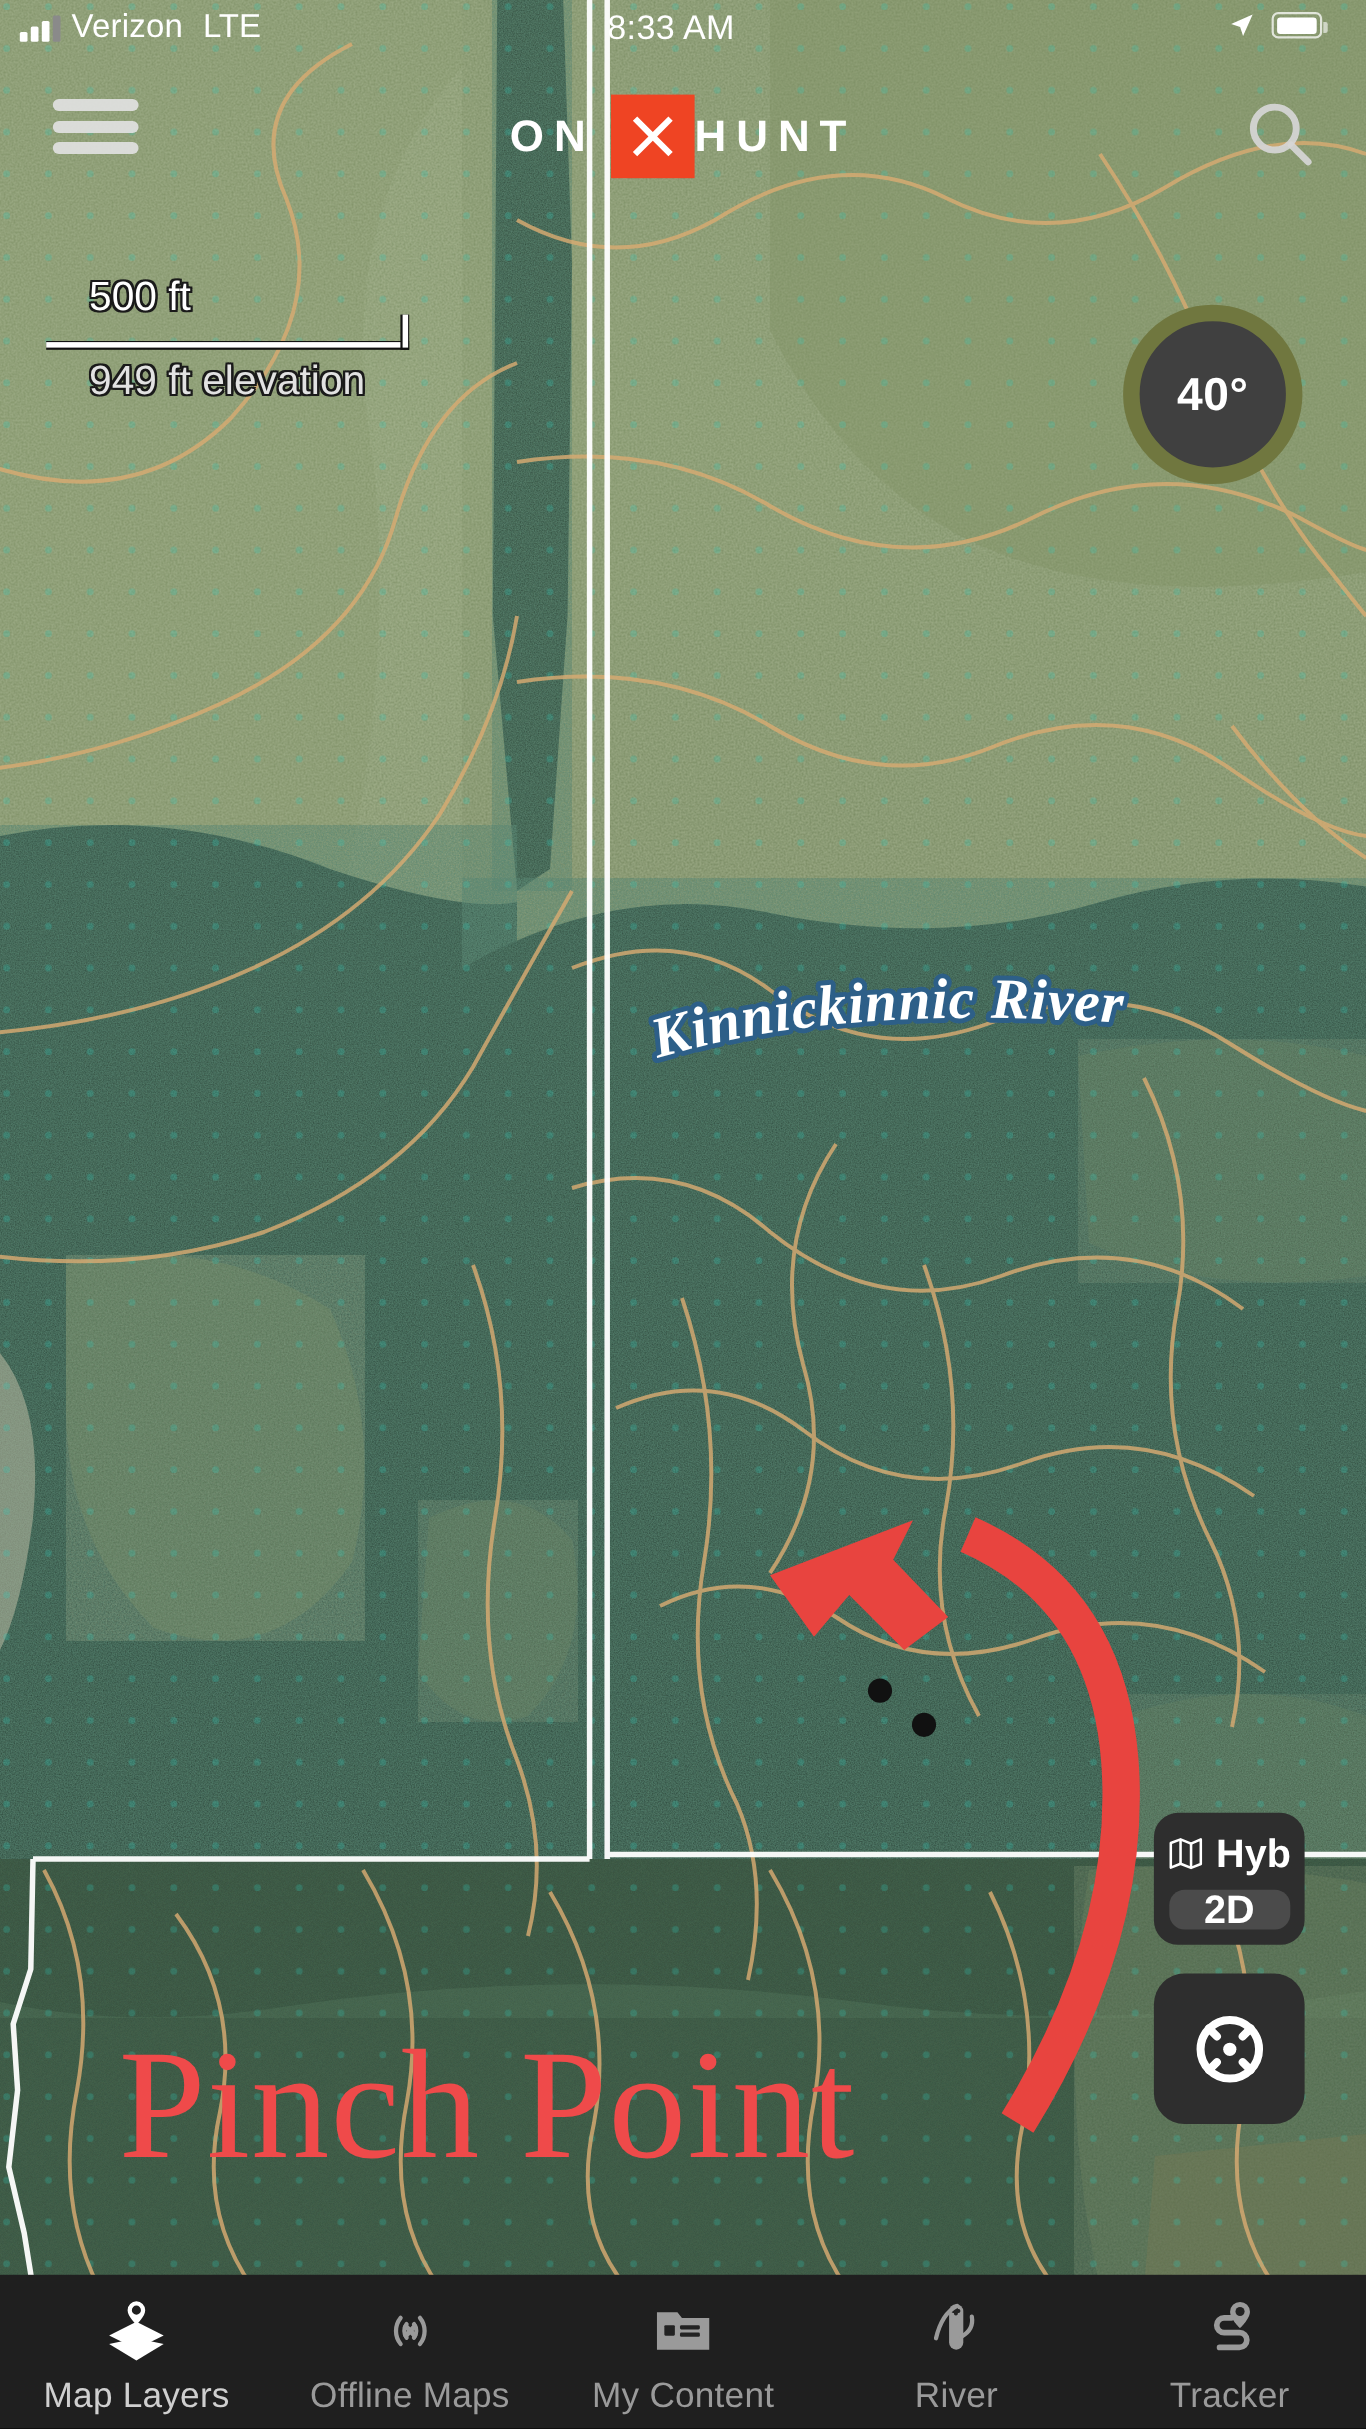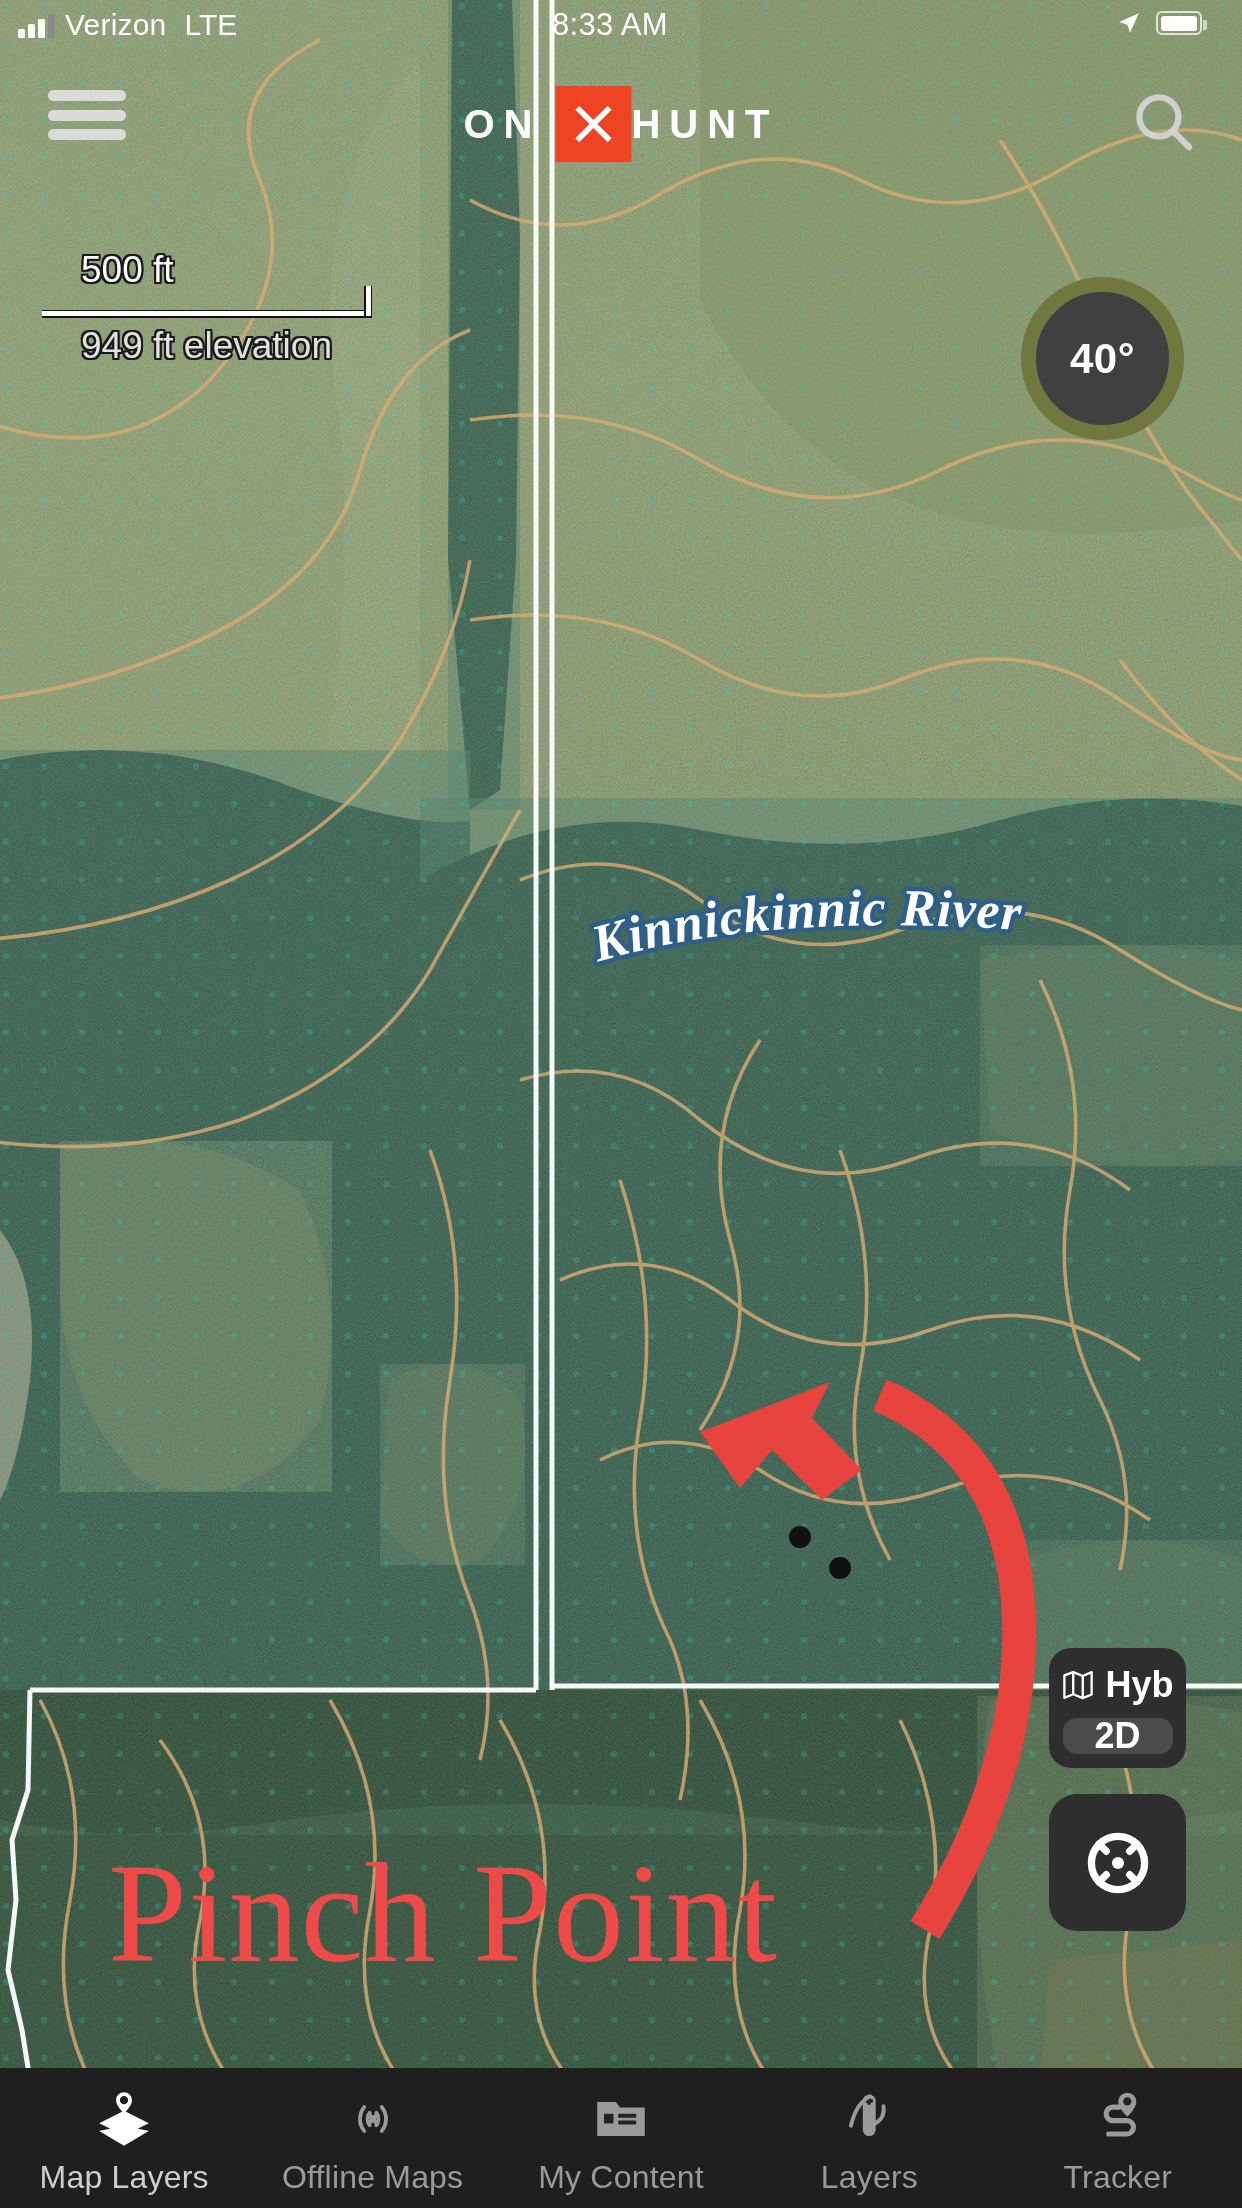--- a/index.html
+++ b/index.html
@@ -363,21 +363,21 @@
 
     <div class="tab">
       <span class="ticon">
         <svg width="62" height="62" viewBox="0 0 24 24">
           <rect x="9.6" y="2.6" width="5.0" height="16.0" rx="2.5" fill="#9a9a9a"></rect>
           <path d="M12 4.2 L12 5.9 M11.1 5.0 L12.9 5.0" stroke="#232323" stroke-width="1.4" stroke-linecap="round"></path>
           <path d="M5.0 14.6 Q7.0 6.0 12.4 3.2" fill="none" stroke="#9a9a9a" stroke-width="1.5" stroke-linecap="round"></path>
           <path d="M17.6 7.0 Q18.4 11.6 14.0 14.0" fill="none" stroke="#9a9a9a" stroke-width="1.5" stroke-linecap="round"></path>
         </svg>
       </span>
-      <span class="tlabel">Layers</span>
+      <span class="tlabel">River</span>
     </div>
 
     <div class="tab">
       <span class="ticon">
         <svg width="62" height="62" viewBox="0 0 24 24">
           <path d="M15.6 1.8 a3.5 3.5 0 0 1 3.5 3.5 c0 2.5-3.5 5.8-3.5 5.8 s-3.5-3.3-3.5-5.8 a3.5 3.5 0 0 1 3.5-3.5 Z" fill="#9a9a9a"></path>
           <circle cx="15.6" cy="5.2" r="1.6" fill="#232323"></circle>
           <path d="M12.6 7.4 h-2.6 a2.6 2.6 0 0 0 0 5.2 h5.4 a2.6 2.6 0 0 1 0 5.2 h-7.0" fill="none" stroke="#9a9a9a" stroke-width="2.0" stroke-linecap="round"></path>
         </svg>
       </span>

